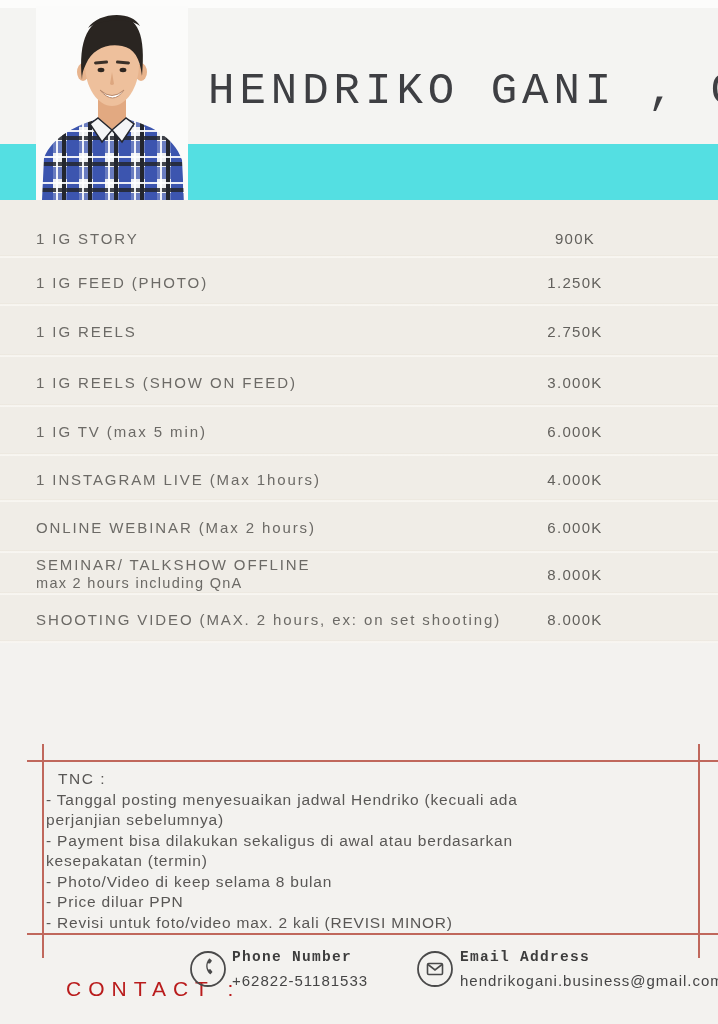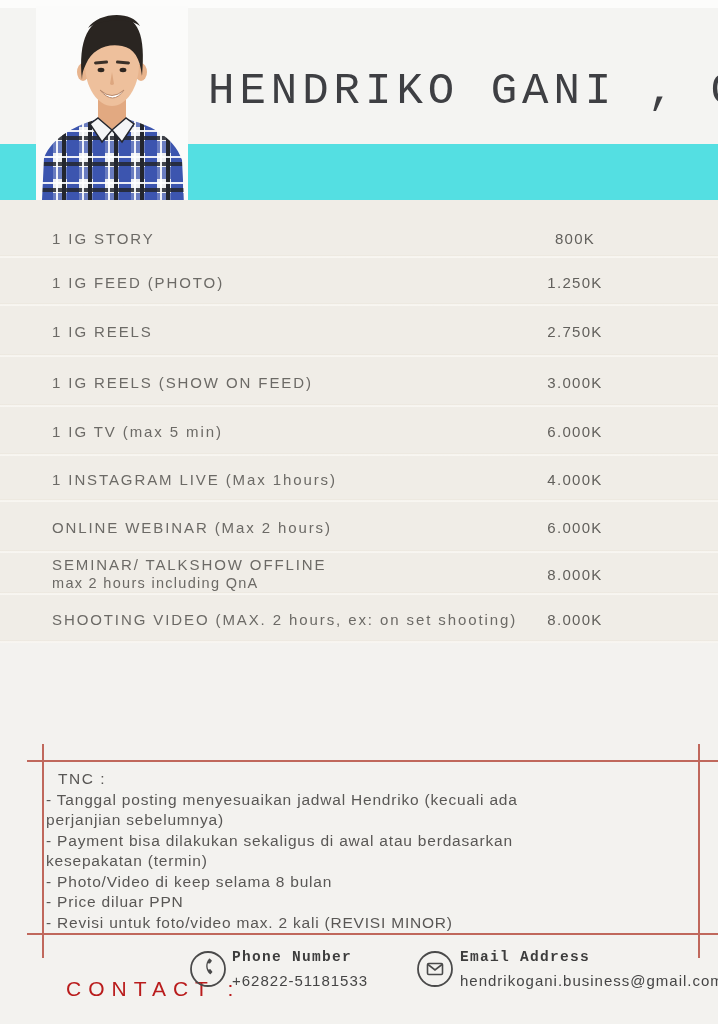--- a/index.html
+++ b/index.html
@@ -42,21 +42,21 @@
   .price-row:nth-of-type(1){ height:58px; padding-top:18px; }
   .price-row:nth-of-type(2){ height:48px; }
   .price-row:nth-of-type(3){ height:51px; }
   .price-row:nth-of-type(4){ height:50px; }
   .price-row:nth-of-type(5){ height:49px; }
   .price-row:nth-of-type(6){ height:46px; }
   .price-row:nth-of-type(7){ height:51px; }
   .price-row:nth-of-type(8){ height:42px; }
   .price-row:nth-of-type(9){ height:48px; }
   .price-row:nth-of-type(10){ height:45px; }
-  .row-text { padding-left:52px; flex:1; }
+  .row-text { padding-left:36px; flex:1; }
   .row-label {
     font-size:15px; letter-spacing:1.9px; color:#6c6a66; line-height:19px; white-space:nowrap;
   }
   .row-sublabel {
     font-size:14.5px; letter-spacing:1.3px; color:#6c6a66; line-height:19px; white-space:nowrap;
   }
   .row-price {
     position:absolute; left:513px; width:124px; text-align:center;
     font-size:15px; letter-spacing:1.3px; color:#62605c;
   }
@@ -160,21 +160,21 @@
         <path d="M64,84 Q76,95 88,84 Q77,100 64,84 Z" fill="#ffffff" stroke="#b98a6d" stroke-width="1"></path>
       </svg>
     </div>
   </div>
 
   <div class="price-list">
     <div class="price-row">
       <div class="row-text">
           <div class="row-label">1 IG STORY</div>
         </div>
-      <div class="row-price">800K</div>
+      <div class="row-price">900K</div>
     </div>
     <div class="price-row">
       <div class="row-text">
         <div class="row-label">1 IG FEED (PHOTO)</div>
       </div>
       <div class="row-price">1.250K</div>
     </div>
     <div class="price-row">
       <div class="row-text">
           <div class="row-label">1 IG REELS</div>

